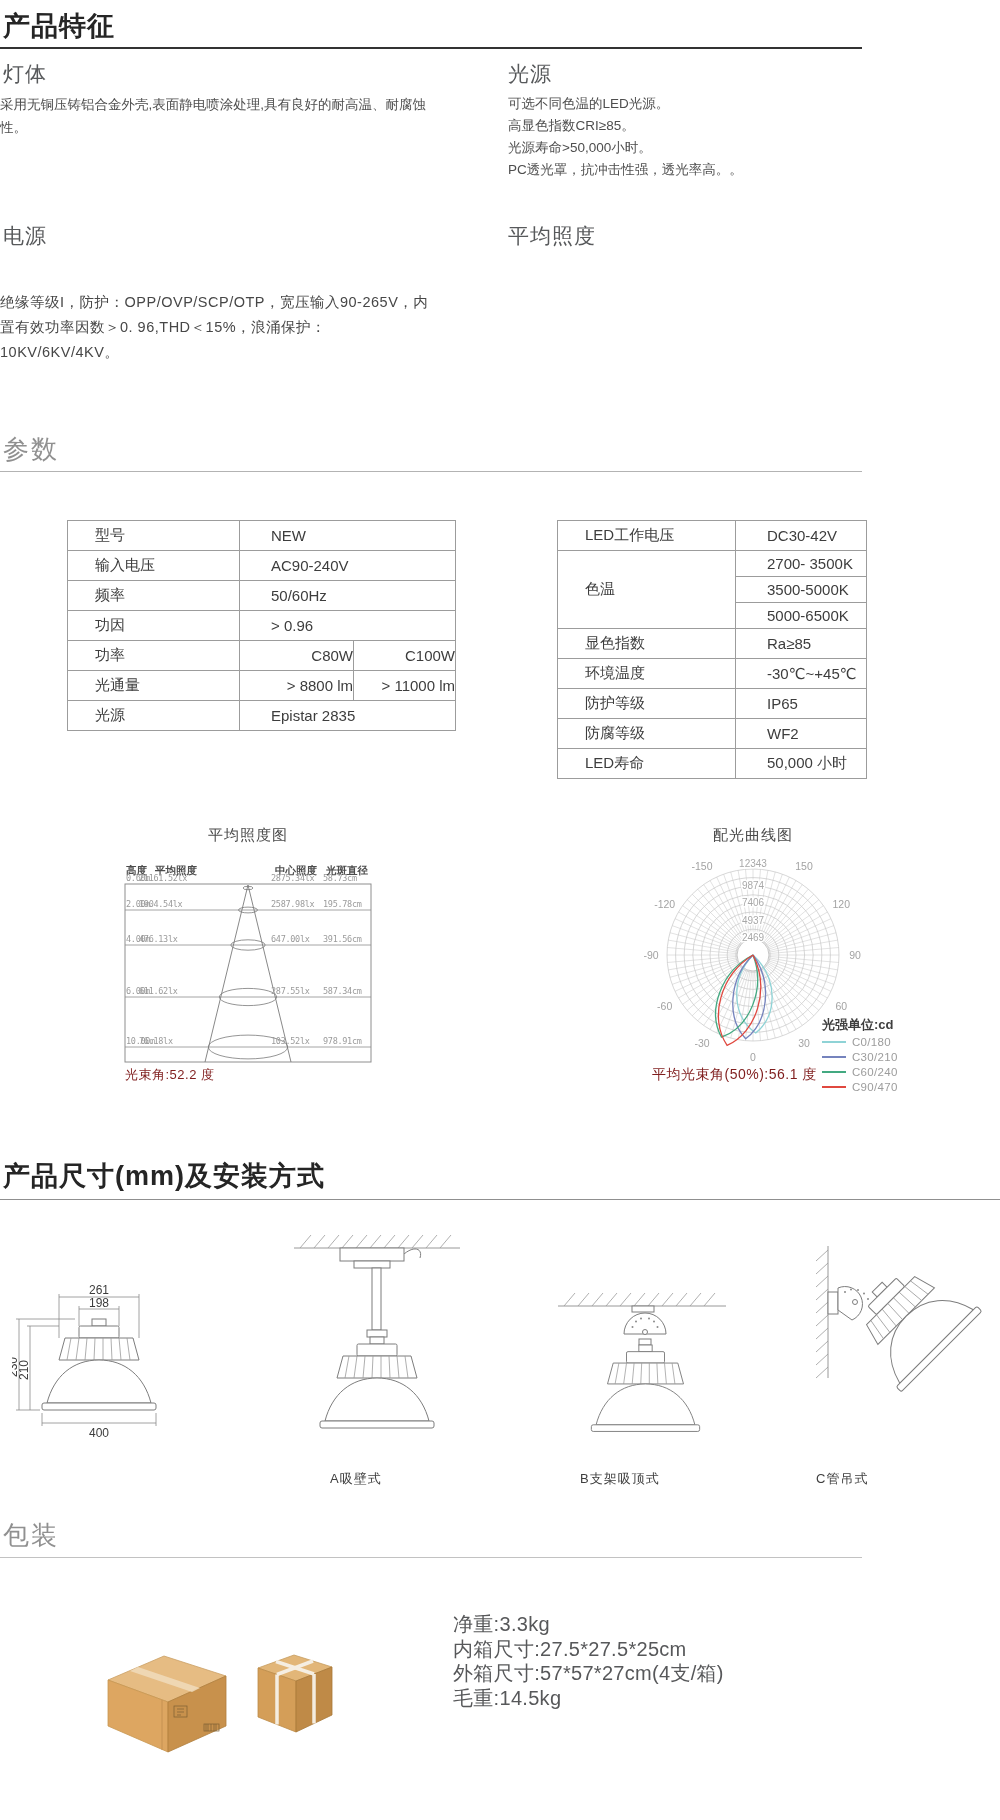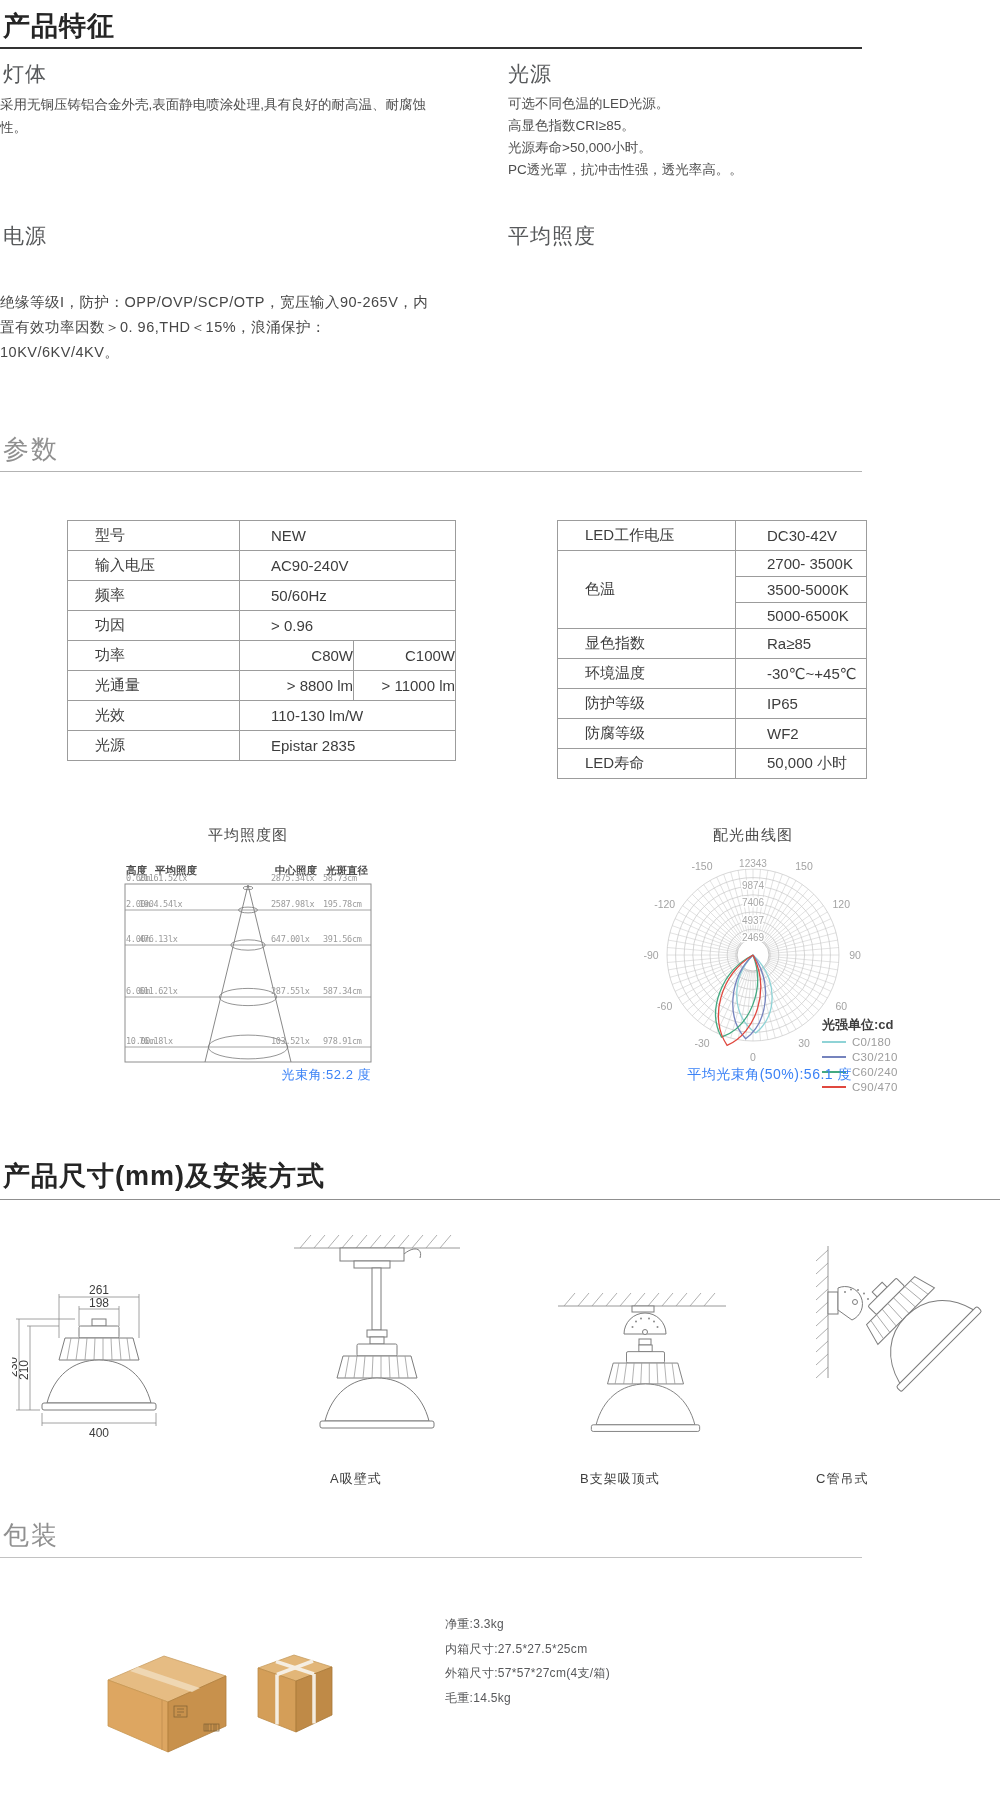--- a/index.html
+++ b/index.html
@@ -15,41 +15,41 @@
   .just{text-align:justify;line-height:27px;}
   .rule{position:absolute;left:0;border-top:1px solid #b3b3b3;}
   .rule-dark{position:absolute;left:0;border-top:2px solid #333;}
   .rule-mid{position:absolute;left:0;border-top:1px solid #8f8f8f;}
   table.ptable{border-collapse:collapse;background:#fff;border-radius:25px;}
   table.ptable td{border:1px solid #9c9c9c;font-size:15px;color:#3d3d3d;height:29px;padding:0 0 0 27px;}
   table.ptable td.val{padding-left:31px;}
   table.ptable td.c{text-align:right;padding:0;}
   table.ptable tr.sub td{height:25px;}
   .chart-title{font-size:15px;color:#4a4a4a;text-align:center;letter-spacing:1px;}
-  .chart-cap{font-size:13px;color:#3b82f6;text-align:right;letter-spacing:.5px;}
+  .chart-cap{font-size:13px;color:#7f1d1d;text-align:left;letter-spacing:.5px;}
   .cone-head{font:bold 10.5px "Liberation Sans","DejaVu Sans",sans-serif;fill:#4c4c4c;}
   .cone-num{font:8.5px "DejaVu Sans Mono","Liberation Mono",monospace;fill:#9b9b9b;letter-spacing:-.3px;}
   .cone-box{fill:none;stroke:#8e8e8e;stroke-width:1;}
   .cone-line{stroke:#8e8e8e;stroke-width:.8;}
   .cone-side{stroke:#7a7a7a;stroke-width:.9;fill:none;}
   .cone-ell{fill:none;stroke:#7a7a7a;stroke-width:.8;}
   .pol-ring{fill:none;stroke:#c6c6c6;stroke-width:.7;}
   .pol-spoke{stroke:#c9c9c9;stroke-width:.55;}
   .pol-ang{font:10.5px "Liberation Sans","DejaVu Sans",sans-serif;fill:#a3a3a3;}
   .pol-rad{font:10px "Liberation Sans","DejaVu Sans",sans-serif;fill:#a8a8a8;paint-order:stroke;stroke:#fff;stroke-width:3px;}
   .legend-title{font-size:13px;font-weight:bold;color:#3f3f3f;}
   .legend-row{display:flex;align-items:center;height:15px;}
   .legend-swatch{display:inline-block;width:24px;height:2px;margin-right:6px;}
   .legend-lab{font-size:11.5px;color:#9c9c9c;letter-spacing:.3px;}
   .line-art{stroke:#7d7d7d;stroke-width:1;fill:#fff;}
   .fins{stroke:#9a9a9a;stroke-width:.8;fill:none;}
   .dim-t{font:12px "Liberation Sans","DejaVu Sans",sans-serif;fill:#3c3c3c;}
   .dim-l{stroke:#8a8a8a;stroke-width:.8;}
   .mount-lab{font-size:13px;color:#3f3f3f;text-align:left;letter-spacing:1px;}
-  .pack-line{font-size:12px;color:#57585a;line-height:24.5px;letter-spacing:.3px;}
+  .pack-line{font-size:20px;color:#57585a;line-height:24.5px;letter-spacing:.3px;margin-left:8px;}
 </style>
 </head>
 <body>
 
 <div class="page">
 
   <svg width="0" height="0" style="position:absolute">
     <defs>
       <g id="lamp">
         <rect x="63" y="0" width="14" height="7" class="line-art"></rect>
@@ -109,24 +109,20 @@
         </tr>
         <tr>
           <td>功率</td>
           <td class="c">C80W</td>
           <td class="c">C100W</td>
         </tr>
         <tr>
           <td>光通量</td>
           <td class="c">&gt; 8800 lm</td>
           <td class="c">&gt; 11000 lm</td>
-        </tr>
-        <tr>
-          <td>光效</td>
-          <td colspan="2" class="val">110-130 lm/W</td>
         </tr>
         <tr>
           <td>光源</td>
           <td colspan="2" class="val">Epistar 2835</td>
         </tr>
       </tbody>
     </table>
   <table class="ptable abs" style="left:557px;top:520px">
     <colgroup>
         <col style="width:178px">

